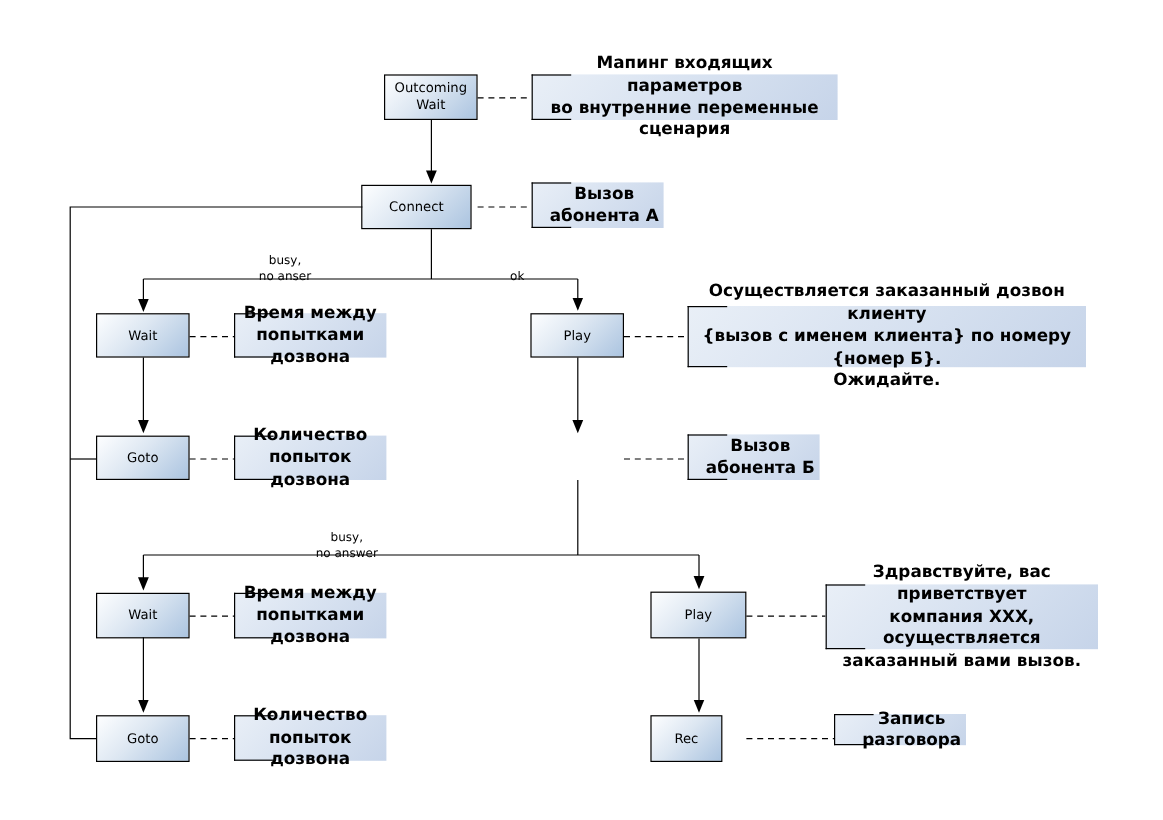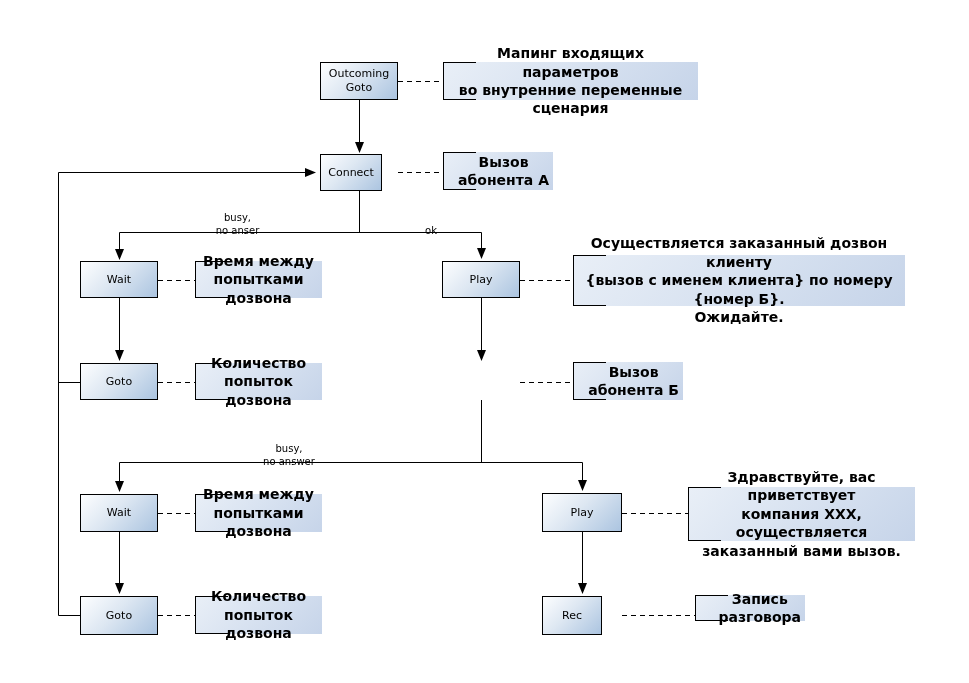--- a/index.html
+++ b/index.html
@@ -72,22 +72,22 @@
     <path d="M520,280.5 H573" stroke="#000" fill="none" stroke-dasharray="5,4"></path>
     <path d="M158,382.5 H195" stroke="#000" fill="none" stroke-dasharray="5,4"></path>
     <path d="M520,382.5 H573" stroke="#000" fill="none" stroke-dasharray="5,4"></path>
     <path d="M158,513.5 H195" stroke="#000" fill="none" stroke-dasharray="5,4"></path>
     <path d="M622,513.5 H688" stroke="#000" fill="none" stroke-dasharray="5,4"></path>
     <path d="M158,615.5 H195" stroke="#000" fill="none" stroke-dasharray="5,4"></path>
     <path d="M622,615.5 H695" stroke="#000" fill="none" stroke-dasharray="5,4"></path>
   </svg>
 
   <div class="node" style="left:320px;top:62px;width:78px;height:38px">Outcoming
-Goto</div>
-  <div class="node" style="left:320px;top:154px;width:62px;height:37px">Connect</div>
+Wait</div>
+  <div class="node" style="left:301px;top:154px;width:92px;height:37px">Connect</div>
   <div class="node" style="left:80px;top:261px;width:78px;height:37px">Wait</div>
   <div class="node" style="left:442px;top:261px;width:78px;height:37px">Play</div>
   <div class="node" style="left:80px;top:363px;width:78px;height:37px">Goto</div>
   <div class="node" style="left:80px;top:494px;width:78px;height:38px">Wait</div>
   <div class="node" style="left:542px;top:493px;width:80px;height:39px">Play</div>
   <div class="node" style="left:80px;top:596px;width:78px;height:39px">Goto</div>
   <div class="node" style="left:542px;top:596px;width:60px;height:39px">Rec</div>
 
   <div class="note" style="left:443px;top:62px;width:255px;height:38px">
     <span class="bracket"></span>

